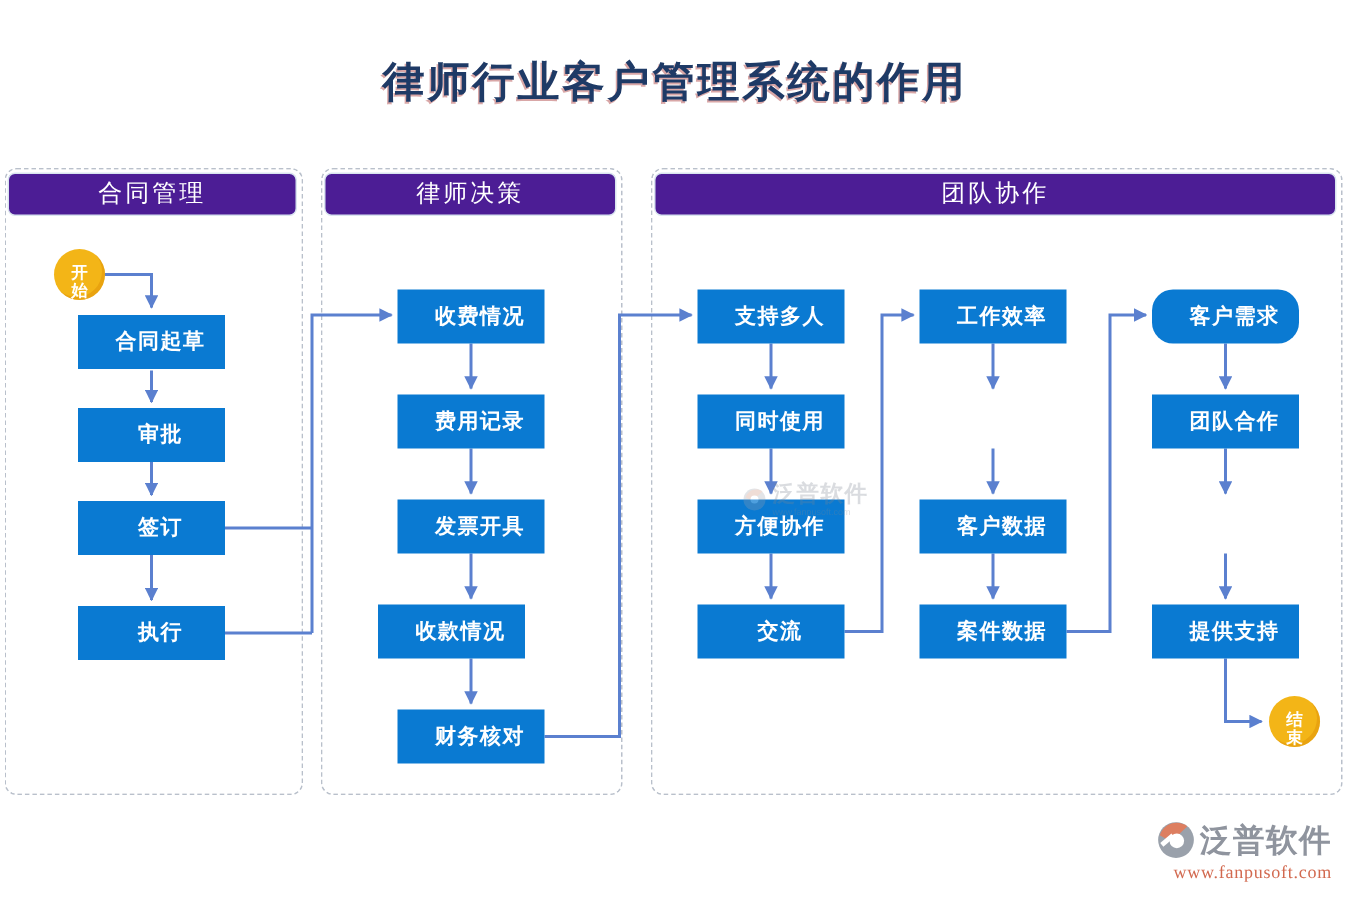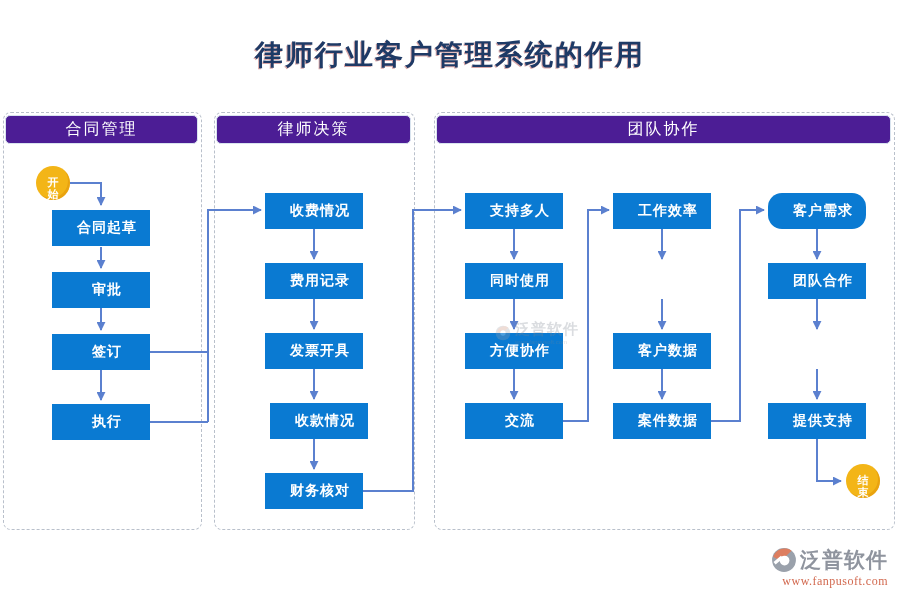--- a/index.html
+++ b/index.html
@@ -120,21 +120,21 @@
   </div>
 
   <div class="fbox" style="left:52px;top:210px;">合同起草</div>
   <div class="fbox" style="left:52px;top:272px;">审批</div>
   <div class="fbox" style="left:52px;top:334px;">签订</div>
   <div class="fbox" style="left:52px;top:404px;">执行</div>
 
   <div class="fbox" style="left:265px;top:193px;">收费情况</div>
   <div class="fbox" style="left:265px;top:263px;">费用记录</div>
   <div class="fbox" style="left:265px;top:333px;">发票开具</div>
-  <div class="fbox" style="left:270px;top:403px;">收款情况</div>
+  <div class="fbox" style="left:252px;top:403px;">收款情况</div>
   <div class="fbox" style="left:265px;top:473px;">财务核对</div>
 
   <div class="fbox" style="left:465px;top:193px;">支持多人</div>
   <div class="fbox" style="left:465px;top:263px;">同时使用</div>
   <div class="fbox" style="left:465px;top:333px;">方便协作</div>
   <div class="fbox" style="left:465px;top:403px;">交流</div>
 
   <div class="fbox" style="left:613px;top:193px;">工作效率</div>
   <div class="fbox" style="left:613px;top:333px;">客户数据</div>
   <div class="fbox" style="left:613px;top:403px;">案件数据</div>

